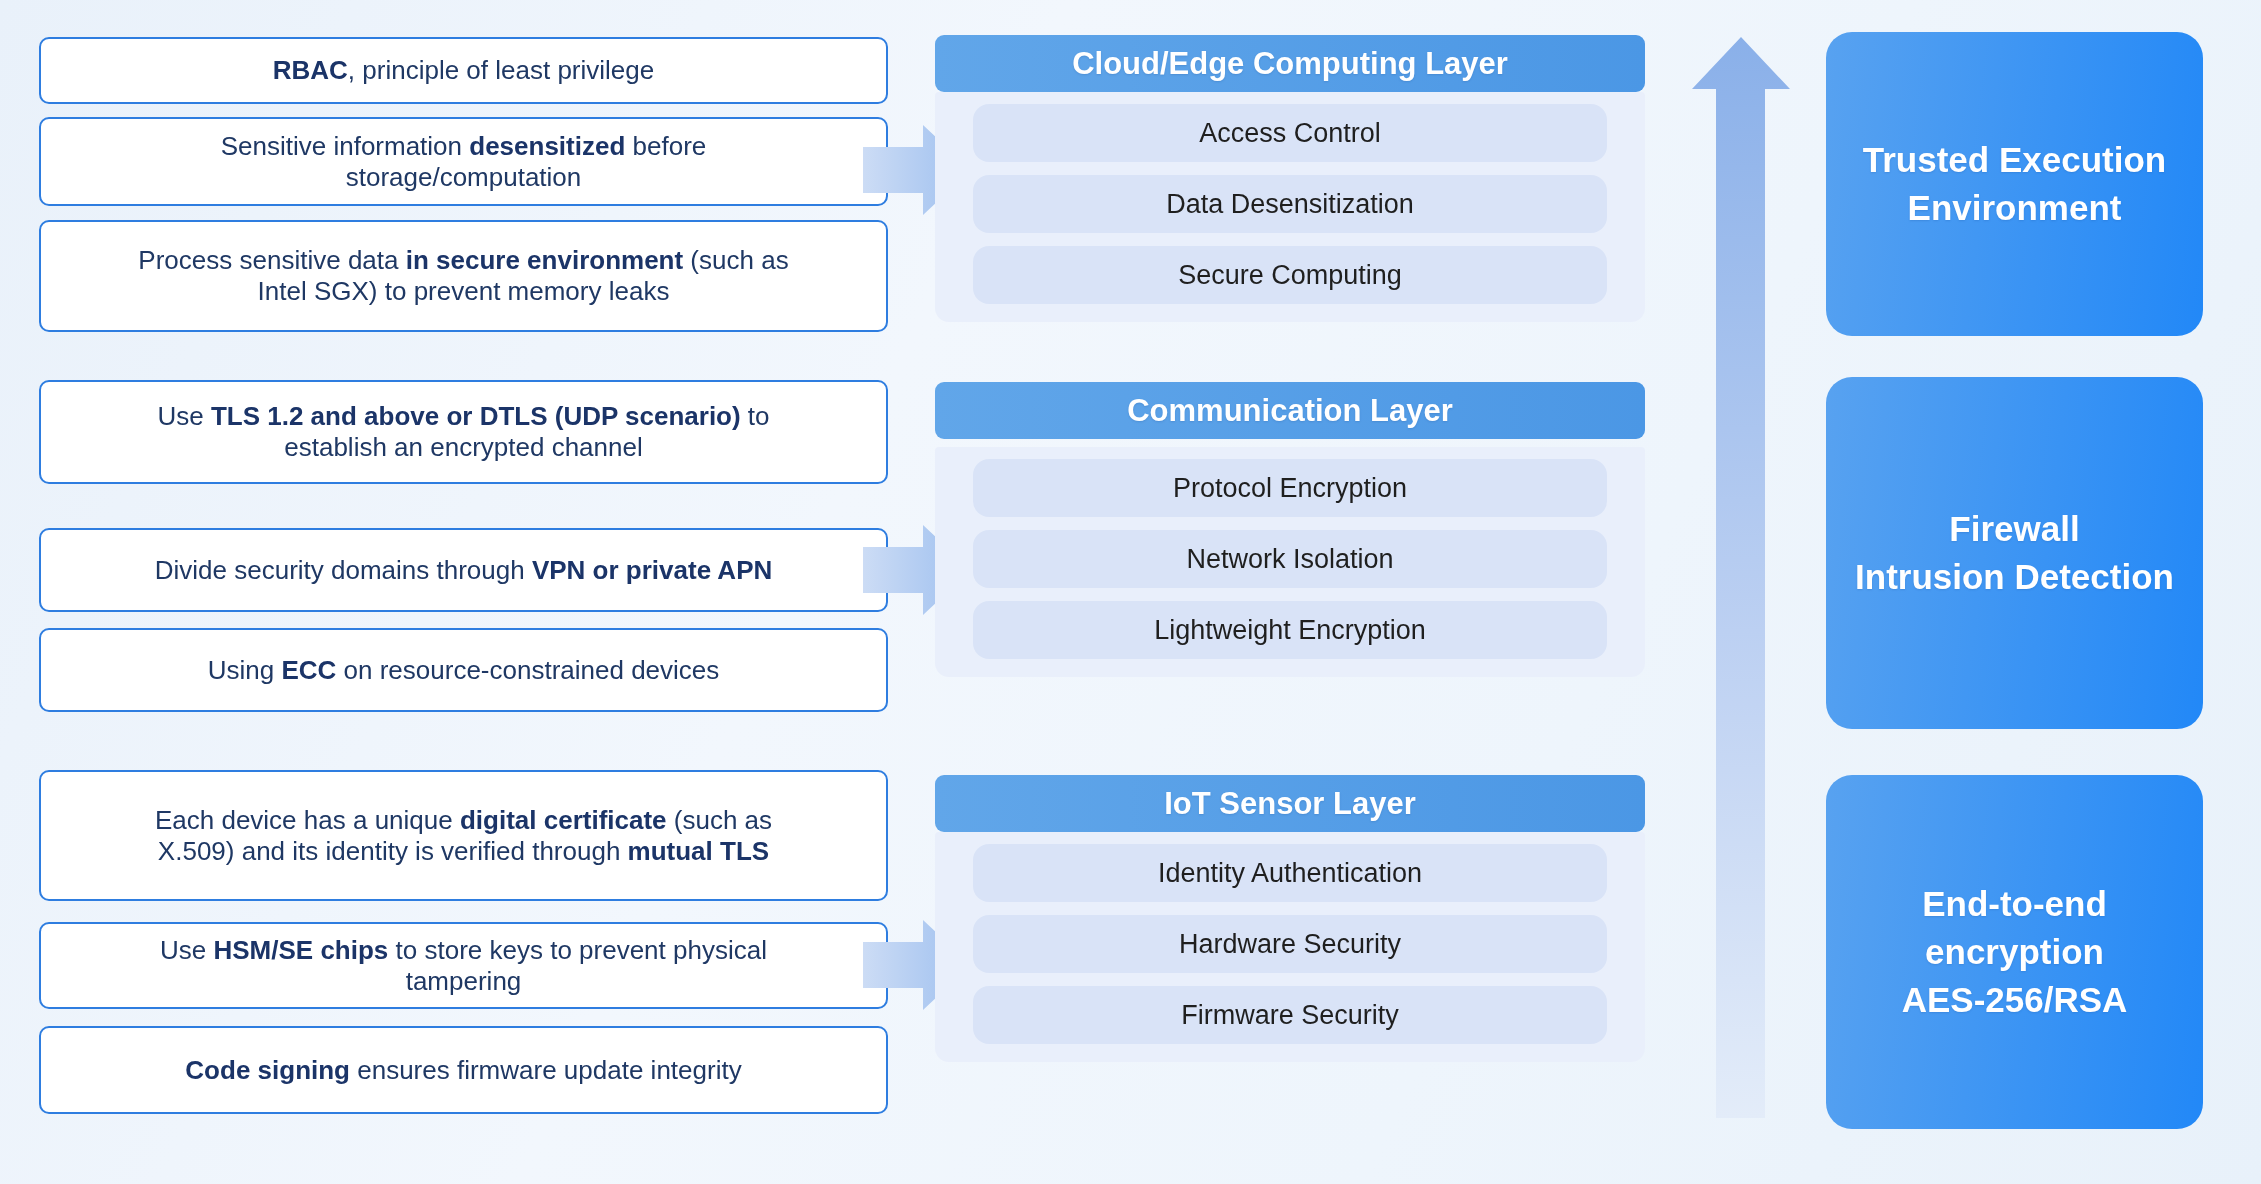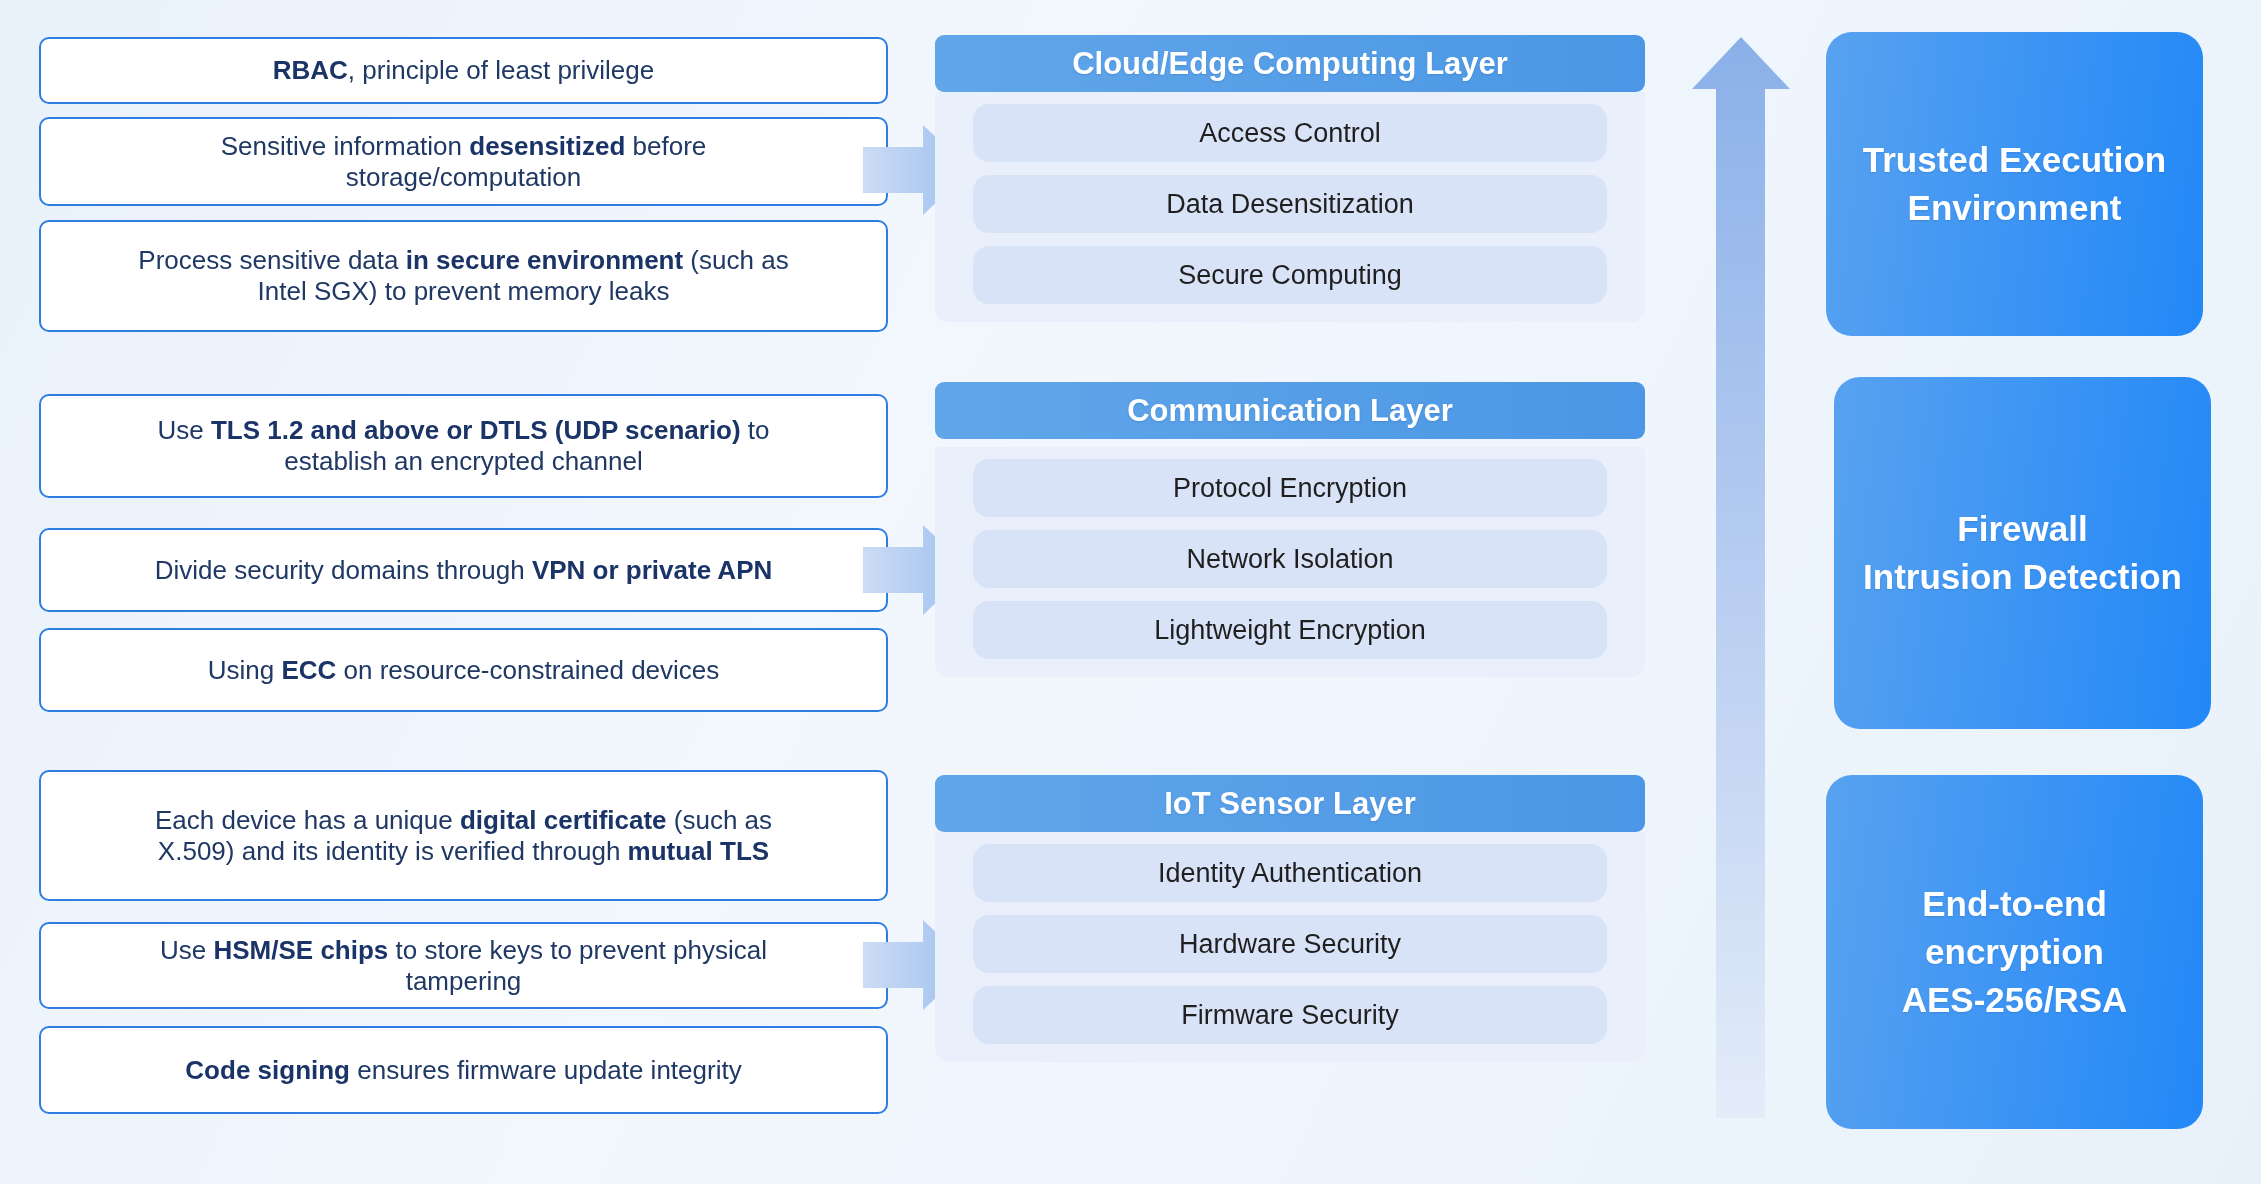--- a/index.html
+++ b/index.html
@@ -80,21 +80,21 @@
       <div class="txt"><b>RBAC</b><span>, principle of least privilege</span></div>
     </div>
   <div class="lbox" style="top:117px;height:89px;">
       <div class="txt"><span>Sensitive information </span><b>desensitized</b><span> before
 storage/computation</span></div>
     </div>
   <div class="lbox" style="top:220px;height:112px;">
       <div class="txt"><span>Process sensitive data </span><b>in secure environment</b><span> (such as
 Intel SGX) to prevent memory leaks</span></div>
     </div>
-  <div class="lbox" style="top:380px;height:104px;margin-top:14px;">
+  <div class="lbox" style="top:380px;height:104px;">
       <div class="txt"><span>Use </span><b>TLS 1.2 and above or DTLS (UDP scenario)</b><span> to
 establish an encrypted channel</span></div>
     </div>
   <div class="lbox" style="top:528px;height:84px;">
       <div class="txt"><span>Divide security domains through </span><b>VPN or private APN</b></div>
     </div>
   <div class="lbox" style="top:628px;height:84px;">
       <div class="txt"><span>Using </span><b>ECC</b><span> on resource-constrained devices</span></div>
     </div>
   <div class="lbox" style="top:770px;height:131px;">
@@ -187,21 +187,21 @@
           <stop offset="1" stop-color="#e3ecf9"></stop>
     </linearGradient>
       </defs>
     <polygon points="49,0 98,52 73,52 73,1081 24,1081 24,52 0,52" fill="url(#gup)"></polygon>
   </svg>
 
   <div class="rbox" style="top:32px;height:304px;">
       <div class="txt">Trusted Execution
 Environment</div>
     </div>
-  <div class="rbox" style="top:377px;height:352px;margin-left:8px;">
+  <div class="rbox" style="top:377px;height:352px;">
       <div class="txt">Firewall
 Intrusion Detection</div>
     </div>
   <div class="rbox" style="top:775px;height:354px;">
       <div class="txt">End-to-end
 encryption
 AES-256/RSA</div>
     </div>
 
 </div>

